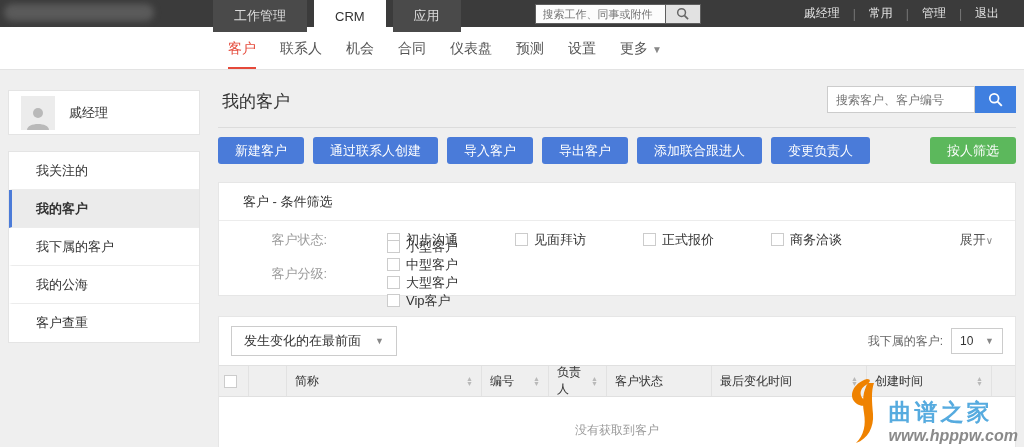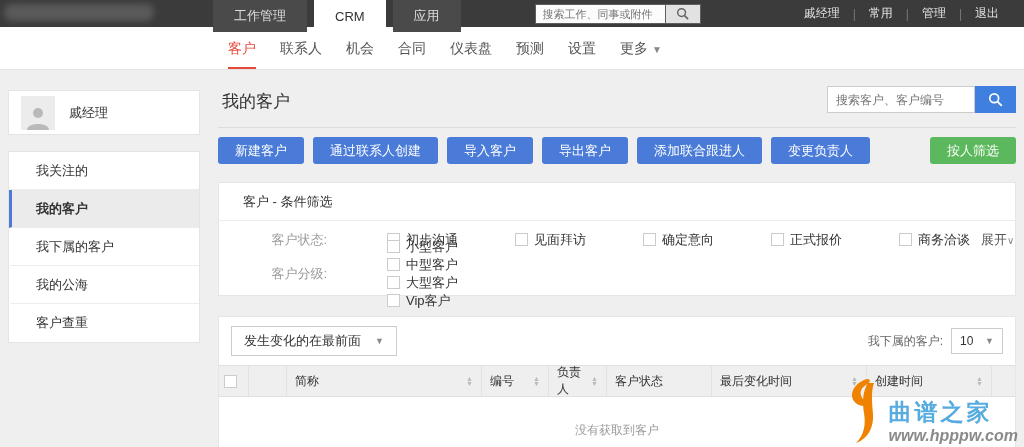--- a/index.html
+++ b/index.html
@@ -181,24 +181,20 @@
           <label class="fopt">
               <span class="checkbox"></span>
               <span class="optlabel">初步沟通</span>
             </label>
           <label class="fopt">
               <span class="checkbox"></span>
               <span class="optlabel">见面拜访</span>
             </label>
           <label class="fopt">
               <span class="checkbox"></span>
-              <span class="optlabel">确定意向</span>
-            </label>
-          <label class="fopt">
-              <span class="checkbox"></span>
               <span class="optlabel">正式报价</span>
             </label>
           <label class="fopt">
               <span class="checkbox"></span>
               <span class="optlabel">商务洽谈</span>
             </label>
         </div>
         <span class="expand-link"><span>展开</span><span class="caret">∨</span></span>
       </div>
       <div class="filter-row" style="padding-bottom:6px;">

